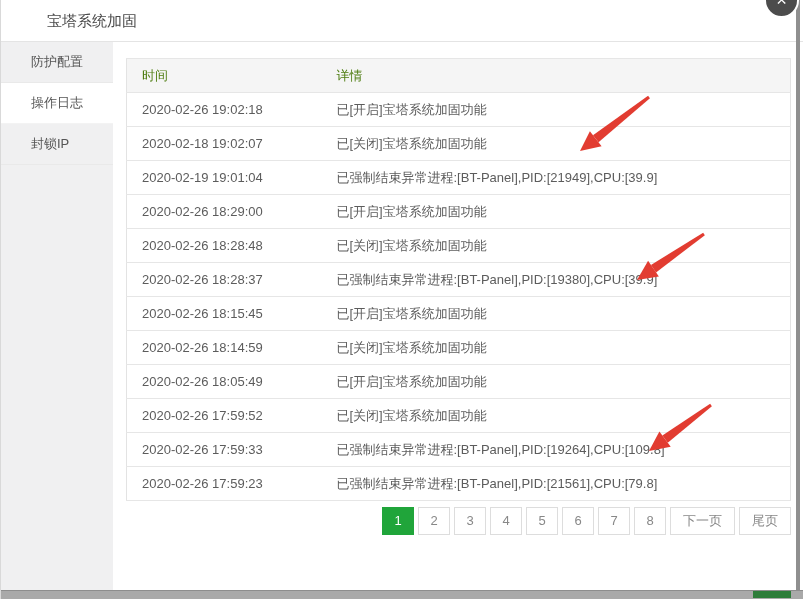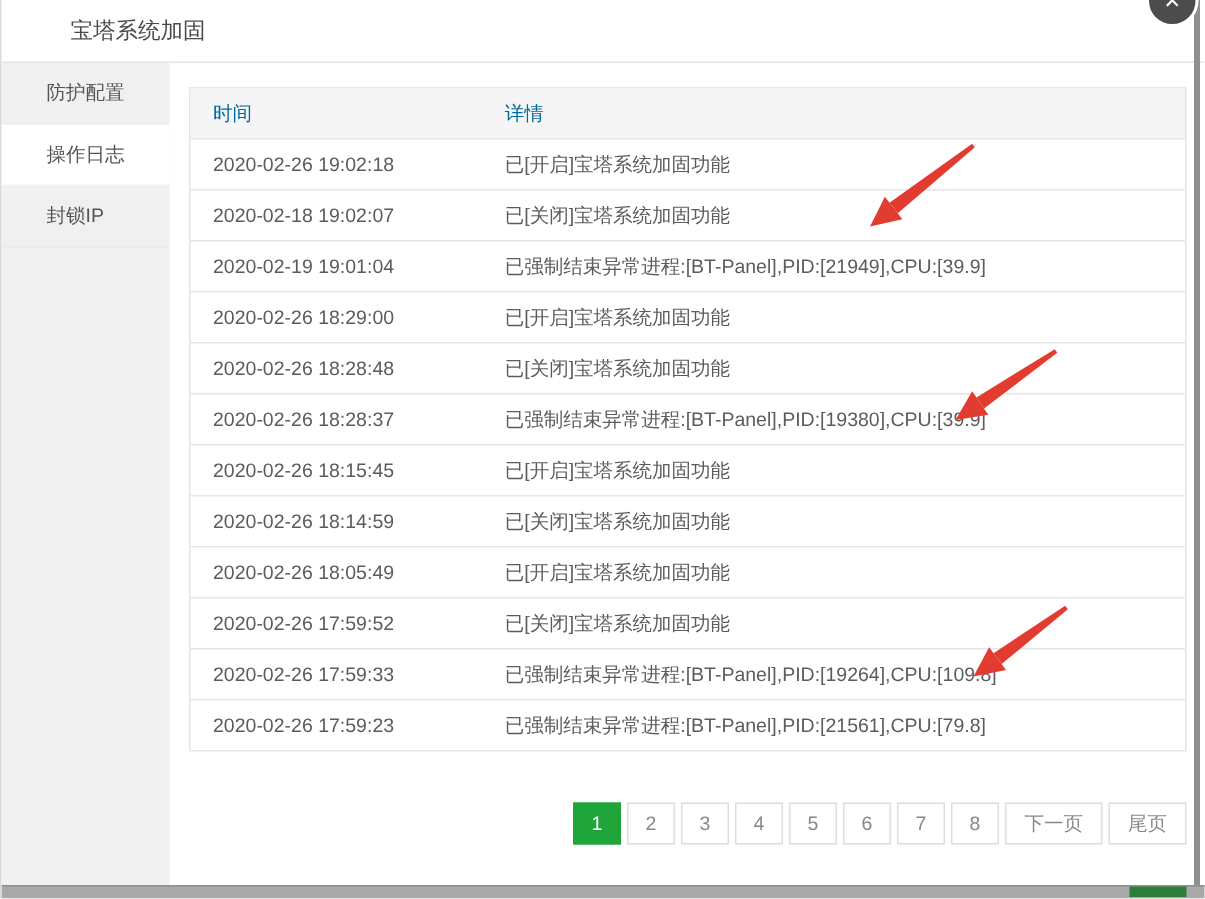--- a/index.html
+++ b/index.html
@@ -23,24 +23,24 @@
   .sidebar-item.active { background:#fff; border-bottom-color:#f3f3f3; }
   
   .main { position:absolute; left:112px; top:42px; width:691px; height:549px; background:#fff; }
   table.log-table { position:absolute; left:13px; top:16px; width:665px;
     border-collapse:collapse; table-layout:fixed; font-size:13px; color:#5c5c5c; }
   table.log-table th, table.log-table td {
     height:33px; padding:0 5px 0 15px; text-align:left; font-weight:normal;
     border-top:1px solid #e6e6e6; border-bottom:1px solid #e6e6e6;
     white-space:nowrap; overflow:hidden; }
   table.log-table { border:1px solid #e3e3e3; }
-  table.log-table thead th { background:#f5f5f5; color:#0369a1; }
+  table.log-table thead th { background:#f5f5f5; color:#4d7c0f; }
   col.col-time { width:195px; }
   
-  .pagination { position:absolute; right:13px; top:493px; white-space:nowrap; }
+  .pagination { position:absolute; right:13px; top:465px; white-space:nowrap; }
   .page-btn { display:inline-block; height:26px; line-height:26px; min-width:26px;
     padding:0 2px; margin-left:4px; text-align:center; font-size:13px;
     border:1px solid #ddd; background:#fff; color:#888; cursor:pointer;
     box-sizing:content-box; vertical-align:top; }
   .page-btn.wide { padding:0 12px; }
   .page-btn.active { background:#20a53a; border-color:#20a53a; color:#fff; }
   
   svg.arrow-layer { position:absolute; left:0; top:0; width:803px; height:599px;
     z-index:30; pointer-events:none; }
   

